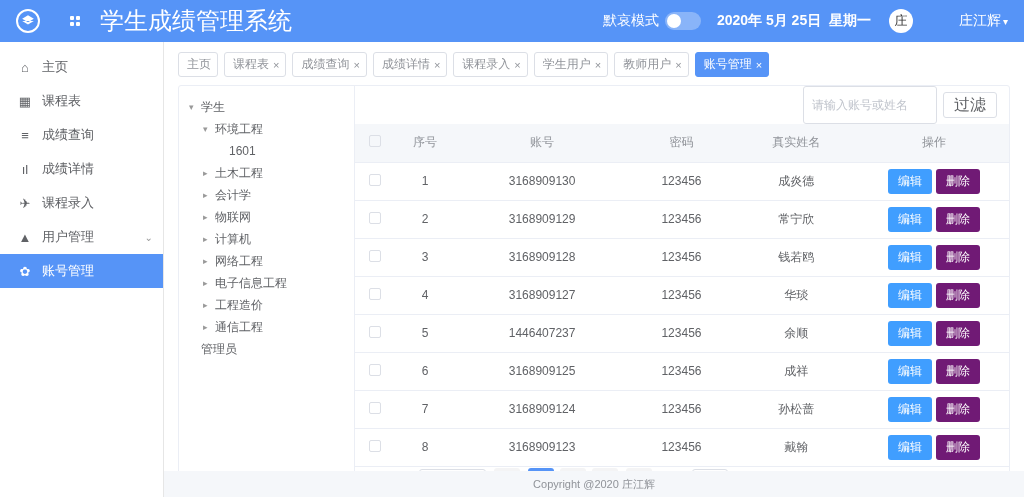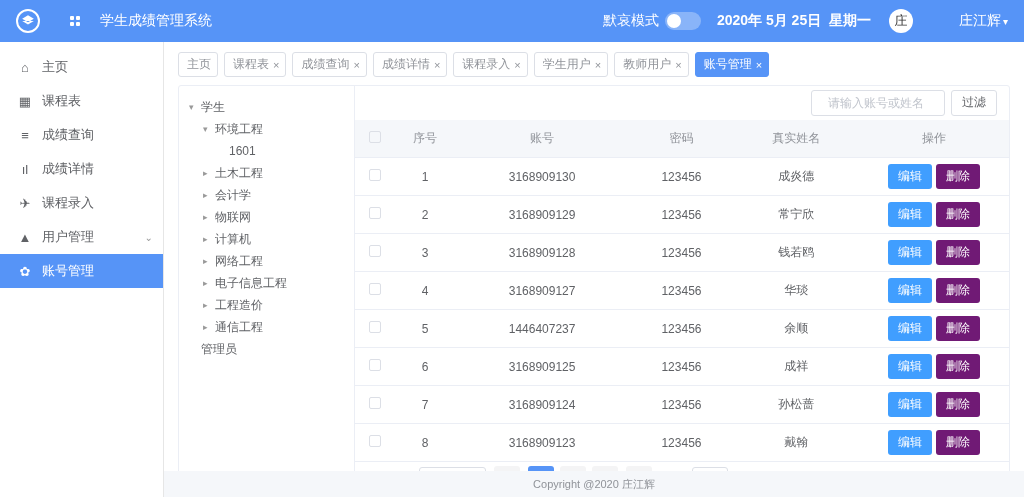--- a/index.html
+++ b/index.html
@@ -2,21 +2,21 @@
 <html><head>
 <meta charset="utf-8">
 <style>
 * { box-sizing: border-box; margin: 0; padding: 0; }
 body { font-family: "Microsoft YaHei", Arial, sans-serif; font-size: 13px; color: #606266; background: #fff; width: 1024px; }
 .header { height: 42px; background: #5694f7; color: #fff; display: flex; align-items: center; padding: 0 16px; }
 .logo { width: 24px; height: 24px; border-radius: 50%; border: 2px solid #fff; display: flex; align-items: center; justify-content: center; margin-right: 30px; }
 .logo svg { width: 14px; height: 14px; }
 .dots { display: grid; grid-template-columns: repeat(2,4px); grid-template-rows: repeat(2,4px); gap: 2px; margin-right: 20px; }
 .dots span { width: 4px; height: 4px; background: #fff; border-radius: 1px; }
-.app-title { font-size: 14px; font-weight: 400; }
+.app-title { font-size: 24px; font-weight: 400; }
 .spacer { flex: 1; }
 .mute-label { font-size: 14px; margin-right: 6px; }
 .toggle { width: 36px; height: 18px; background: rgba(255,255,255,0.3); border-radius: 9px; position: relative; margin-right: 16px; cursor: pointer; }
 .toggle::after { content: ""; position: absolute; width: 14px; height: 14px; background: #fff; border-radius: 50%; top: 2px; left: 2px; }
 .date { font-size: 14px; margin-right: 18px; font-weight: bold; }
 .avatar { width: 24px; height: 24px; border-radius: 50%; background: #fff; color: #333; display: flex; align-items: center; justify-content: center; font-size: 13px; margin-right: 6px; }
 .username { font-size: 14px; margin-right: 2px; margin-left: 40px; }
 .chev-down { font-size: 10px; }
 .body { display: flex; height: 455px; }
 .sidebar { width: 164px; border-right: 1px solid #e6e6e6; padding-top: 8px; }
@@ -31,23 +31,23 @@
 .tab .close { margin-left: 4px; font-size: 11px; }
 .content { display: flex; flex: 1; border: 1px solid #ebeef5; border-radius: 3px; overflow: hidden; }
 .tree { width: 176px; border-right: 1px solid #ebeef5; padding: 10px 8px; font-size: 12px; color: #606266; overflow-y: auto; }
 .tree-node { display: flex; align-items: center; height: 22px; cursor: pointer; }
 .tree-node .arr { width: 10px; font-size: 9px; color: #999; margin-right: 2px; }
 .l0 { padding-left: 2px; }
 .l1 { padding-left: 16px; }
 .l2 { padding-left: 30px; }
 .table-area { flex: 1; display: flex; flex-direction: column; }
 .filter-bar { height: 44px; display: flex; align-items: center; justify-content: flex-end; padding: 0 12px; gap: 6px; }
-.filter-input { width: 134px; height: 26px; border: 1px solid #dcdfe6; border-radius: 3px; padding: 0 16px; font-size: 12px; color: #606266; }
+.filter-input { width: 134px; height: 38px; border: 1px solid #dcdfe6; border-radius: 3px; padding: 0 8px; font-size: 12px; color: #606266; }
 .filter-input::placeholder { color: #c0c4cc; }
-.filter-btn { height: 26px; padding: 0 10px; border: 1px solid #dcdfe6; background: #fff; border-radius: 3px; font-size: 12px; color: #606266; cursor: pointer; }
+.filter-btn { height: 26px; padding: 0 10px; border: 1px solid #dcdfe6; background: #fff; border-radius: 3px; font-size: 16px; color: #606266; cursor: pointer; }
 table { width: 100%; border-collapse: collapse; font-size: 12px; }
 thead th { background: #f5f7fa; color: #909399; font-weight: 500; height: 38px; text-align: center; border-bottom: 1px solid #ebeef5; }
 tbody td { height: 38px; text-align: center; border-bottom: 1px solid #ebeef5; color: #606266; }
 .chk { width: 12px; height: 12px; border: 1px solid #dcdfe6; border-radius: 2px; display: inline-block; }
 .b-edit, .b-del { color: #fff; border: none; border-radius: 3px; padding: 4px 10px; font-size: 12px; cursor: pointer; }
 .b-edit { background: #409eff; margin-right: 4px; }
 .b-del { background: #701a75; }
 .pager { height: 44px; display: flex; align-items: center; padding: 0 12px; font-size: 12px; color: #606266; gap: 8px; }
 .page-select { height: 24px; border: 1px solid #dcdfe6; border-radius: 3px; padding: 0 18px 0 6px; font-size: 12px; color: #606266; background: #fff; position: relative; display: flex; align-items: center; cursor: pointer; }
 .page-select::after { content: "▾"; position: absolute; right: 5px; font-size: 9px; color: #c0c4cc; }

